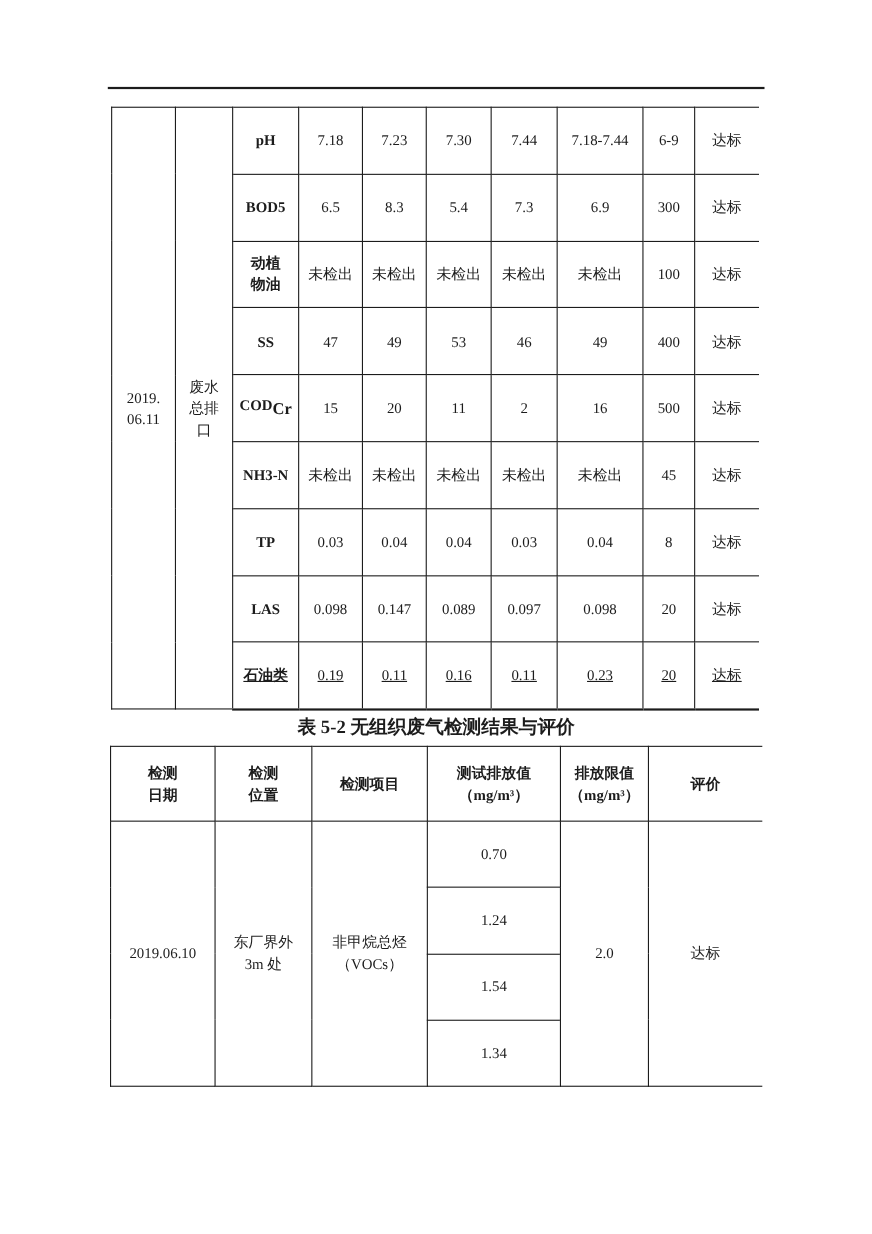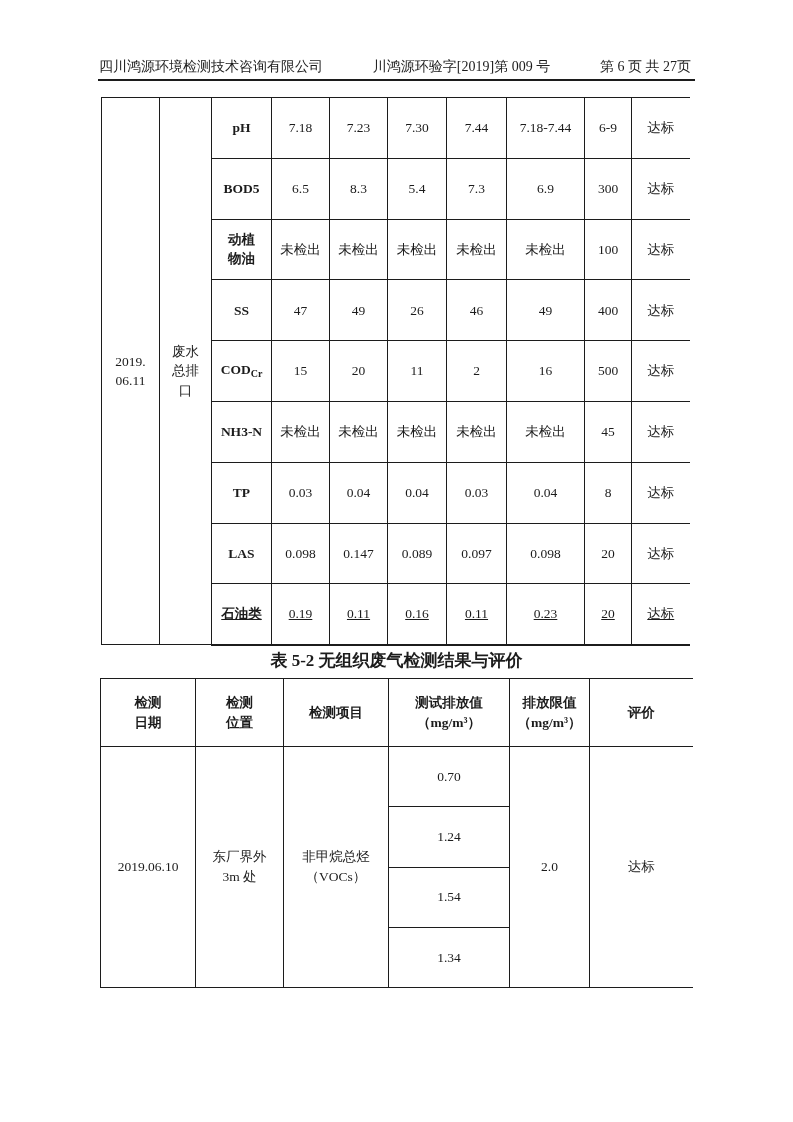--- a/index.html
+++ b/index.html
@@ -30,45 +30,40 @@
     overflow:hidden;
   }
   .preline{white-space:pre-line;}
 
   
   .t1{position:absolute;left:101px;top:97px;width:588px;}
   .t1 tr{height:60.8px;}
   .t1 tr > td:last-child{border-right:none;}
   .t1 tr:last-child > td{border-bottom-width:2px;text-decoration:underline;}
   .t1 .param{font-weight:bold;}
-  .subcr{font-weight:bold;font-size:10px;vertical-align:-3px;letter-spacing:0;}
+  .subcr{font-weight:bold;font-size:15px;vertical-align:-3px;letter-spacing:0;}
 
   
   .caption{
     position:absolute;left:98px;top:648px;width:597px;height:26px;
     text-align:center;font-size:17px;font-weight:bold;line-height:26px;
   }
 
   
   .t2{position:absolute;left:100px;top:678px;width:592px;}
   .t2 tr > *:last-child{border-right:none;}
   .t2 thead tr{height:68px;padding-left:44px;}
   .t2 thead th{font-weight:bold;}
   .t2 tbody tr{height:60.25px;}
 </style>
 </head>
 <body>
 
 <div class="page">
 
-  <div class="pg-header">
-    <span>四川鸿源环境检测技术咨询有限公司</span>
-    <span>川鸿源环验字[2019]第 009 号</span>
-    <span>第 6 页 共 27页</span>
-  </div>
   <div class="pg-rule"></div>
 
   <table class="t1">
     <colgroup>
       <col style="width:58px">
         <col style="width:52px">
         <col style="width:60px">
       <col style="width:58px">
         <col style="width:58px">
         <col style="width:59px">
@@ -111,21 +106,21 @@
         <td>未检出</td>
         <td>未检出</td>
         <td>未检出</td>
         <td>100</td>
         <td>达标</td>
       </tr>
       <tr>
         <td class="param">SS</td>
         <td>47</td>
         <td>49</td>
-        <td>26</td>
+        <td>53</td>
         <td>46</td>
         <td>49</td>
         <td>400</td>
         <td>达标</td>
       </tr>
       <tr>
         <td class="param"><span>COD</span><span class="subcr">Cr</span></td>
         <td>15</td>
         <td>20</td>
         <td>11</td>

